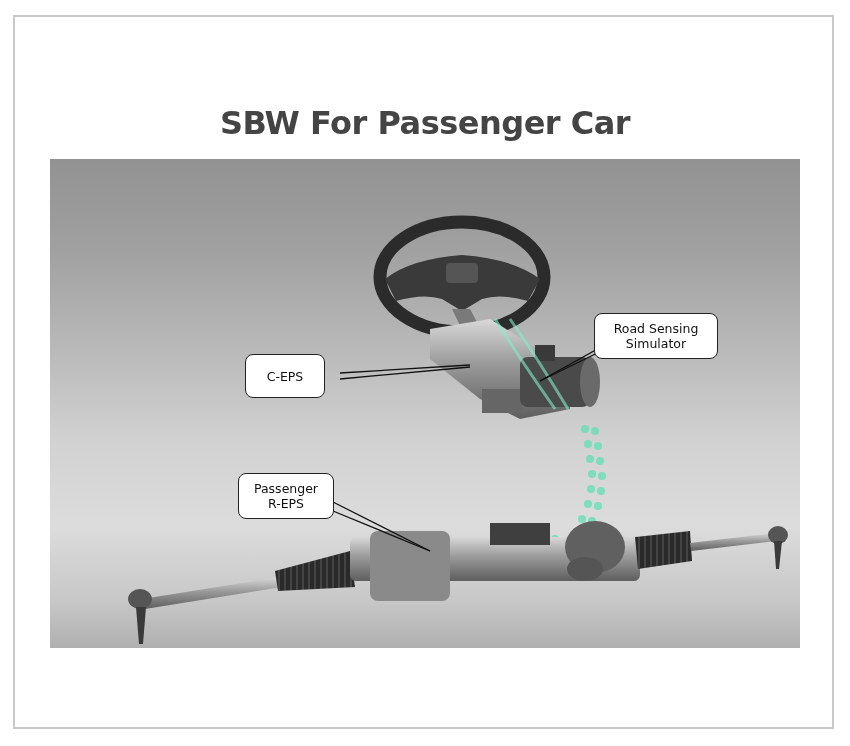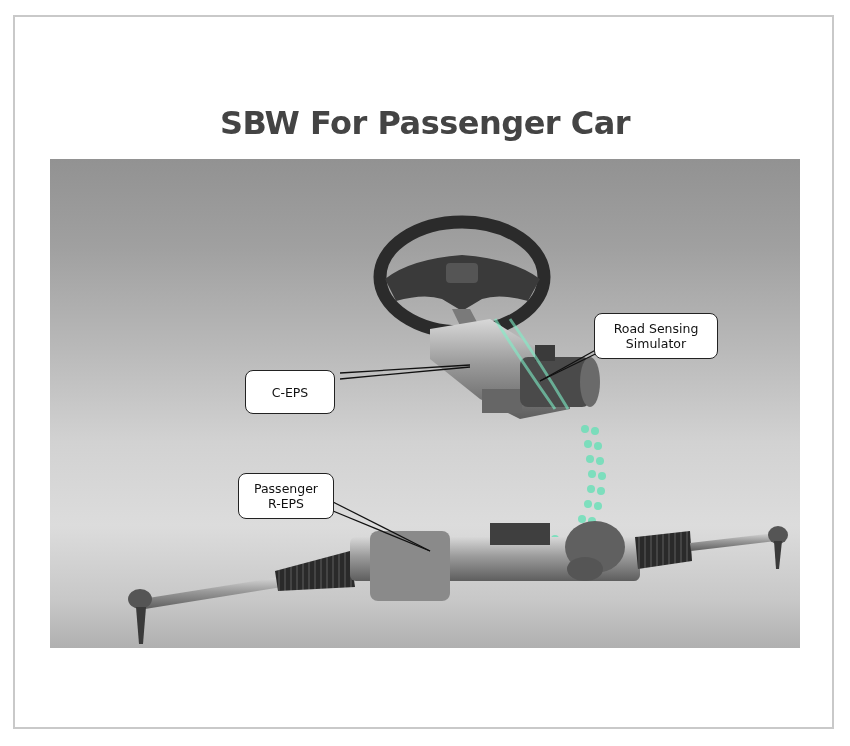--- a/index.html
+++ b/index.html
@@ -104,20 +104,20 @@
       <polyline points="570,183 490,222"></polyline>
       <polyline points="283,343 380,392"></polyline>
       <polyline points="283,352 380,392"></polyline>
     </g>
   </svg>
 
   <div class="callout" style="left:544px;top:136px;width:124px;height:46px;margin-top:18px;">
     <span>Road Sensing
 Simulator</span>
   </div>
-  <div class="callout" style="left:195px;top:211px;width:90px;height:44px;">
+  <div class="callout" style="left:195px;top:195px;width:80px;height:44px;">
     <span>C-EPS</span>
   </div>
   <div class="callout" style="left:188px;top:314px;width:96px;height:46px;">
     <span>Passenger
 R-EPS</span>
   </div>
 </div>
 
 </body></html>

